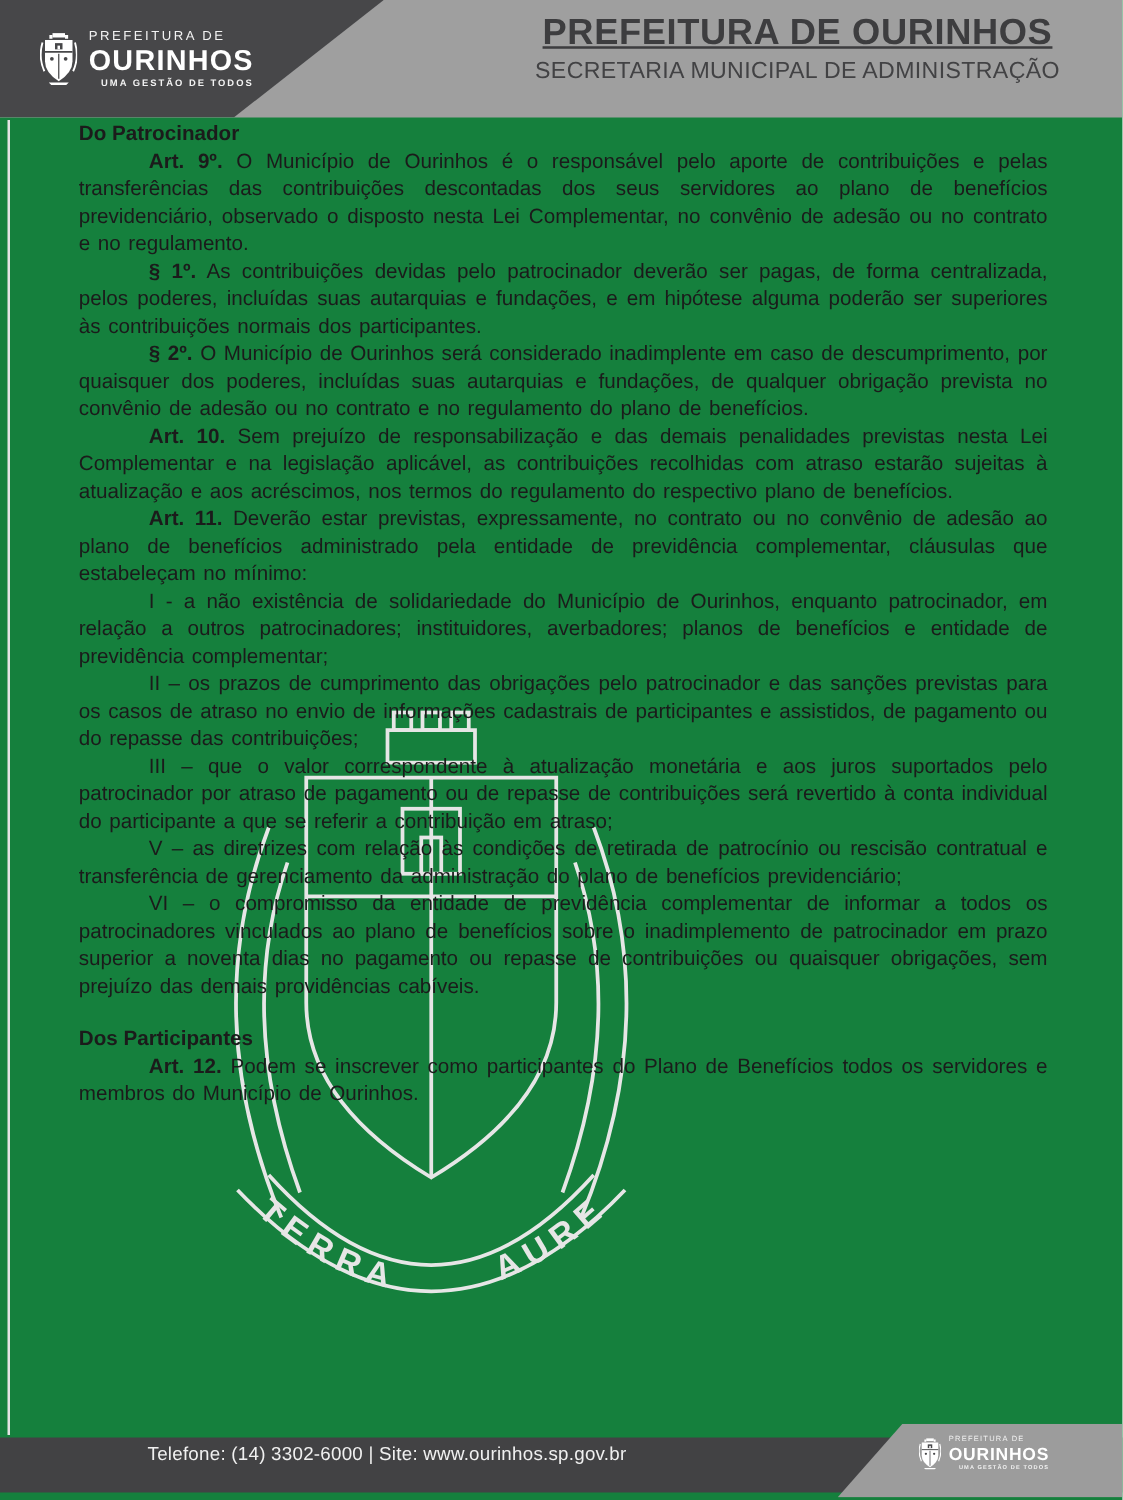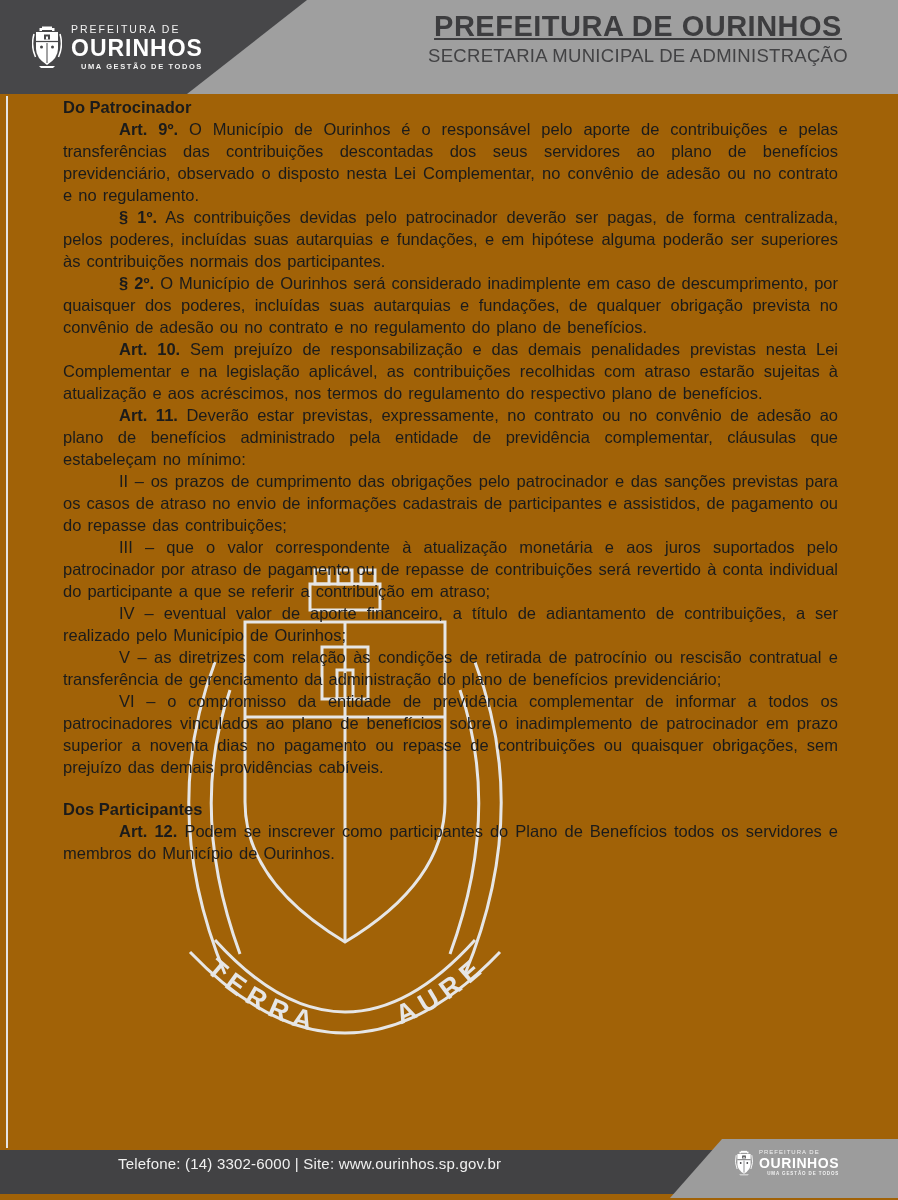--- a/index.html
+++ b/index.html
@@ -1,18 +1,18 @@
 <!DOCTYPE html>
 <html lang="pt"><head>
 <meta charset="utf-8">
 <style>
   html,body{margin:0;padding:0;background:#ffffff;}
   .page{
     position:relative;width:898px;height:1200px;overflow:hidden;
-    background:#a16207;font-family:"Liberation Sans","DejaVu Sans",sans-serif;
+    background:#15803d;font-family:"Liberation Sans","DejaVu Sans",sans-serif;
   }
 
   
   .header{position:absolute;top:0;left:0;width:898px;height:94px;background:#9f9f9f;}
   .header-dark{
     position:absolute;inset:0;background:#474749;
     clip-path:polygon(0 0,307px 0,187px 100%,0 100%);
   }
   .brand{position:absolute;top:24px;left:32px;display:flex;align-items:center;color:#fff;}
   .crest{width:30px;height:46px;flex:0 0 auto;}
@@ -130,23 +130,23 @@
     <p class="para"><span class="lead">Art. 9º.</span> <span>O Município de Ourinhos é o responsável pelo aporte de contribuições e pelas transferências das contribuições descontadas dos seus servidores ao plano de benefícios previdenciário, observado o disposto nesta Lei Complementar, no convênio de adesão ou no contrato e no regulamento.</span></p>
 
     <p class="para sp"><span class="lead">§ 1º.</span> <span>As contribuições devidas pelo patrocinador deverão ser pagas, de forma centralizada, pelos poderes, incluídas suas autarquias e fundações, e em hipótese alguma poderão ser superiores às contribuições normais dos participantes.</span></p>
 
     <p class="para sp"><span class="lead">§ 2º.</span> <span>O Município de Ourinhos será considerado inadimplente em caso de descumprimento, por quaisquer dos poderes, incluídas suas autarquias e fundações, de qualquer obrigação prevista no convênio de adesão ou no contrato e no regulamento do plano de benefícios.</span></p>
 
     <p class="para sp"><span class="lead">Art. 10.</span> <span>Sem prejuízo de responsabilização e das demais penalidades previstas nesta Lei Complementar e na legislação aplicável, as contribuições recolhidas com atraso estarão sujeitas à atualização e aos acréscimos, nos termos do regulamento do respectivo plano de benefícios.</span></p>
 
     <p class="para sp"><span class="lead">Art. 11.</span> <span>Deverão estar previstas, expressamente, no contrato ou no convênio de adesão ao plano de benefícios administrado pela entidade de previdência complementar, cláusulas que estabeleçam no mínimo:</span></p>
 
+    <p class="para">I - a não existência de solidariedade do Município de Ourinhos, enquanto patrocinador, em relação a outros patrocinadores; instituidores, averbadores; planos de benefícios e entidade de previdência complementar;</p>
     <p class="para">II – os prazos de cumprimento das obrigações pelo patrocinador e das sanções previstas para os casos de atraso no envio de informações cadastrais de participantes e assistidos, de pagamento ou do repasse das contribuições;</p>
     <p class="para">III – que o valor correspondente à atualização monetária e aos juros suportados pelo patrocinador por atraso de pagamento ou de repasse de contribuições será revertido à conta individual do participante a que se referir a contribuição em atraso;</p>
-    <p class="para">IV – eventual valor de aporte financeiro, a título de adiantamento de contribuições, a ser realizado pelo Município de Ourinhos;</p>
     <p class="para">V – as diretrizes com relação às condições de retirada de patrocínio ou rescisão contratual e transferência de gerenciamento da administração do plano de benefícios previdenciário;</p>
     <p class="para">VI – o compromisso da entidade de previdência complementar de informar a todos os patrocinadores vinculados ao plano de benefícios sobre o inadimplemento de patrocinador em prazo superior a noventa dias no pagamento ou repasse de contribuições ou quaisquer obrigações, sem prejuízo das demais providências cabíveis.</p>
 
     <div class="sec-block">
       <p class="center-bold">Dos Participantes</p>
     </div>
 
     <p class="para"><span class="lead">Art. 12.</span> <span>Podem se inscrever como participantes do Plano de Benefícios todos os servidores e membros do Município de Ourinhos.</span></p>
 
   </main>

